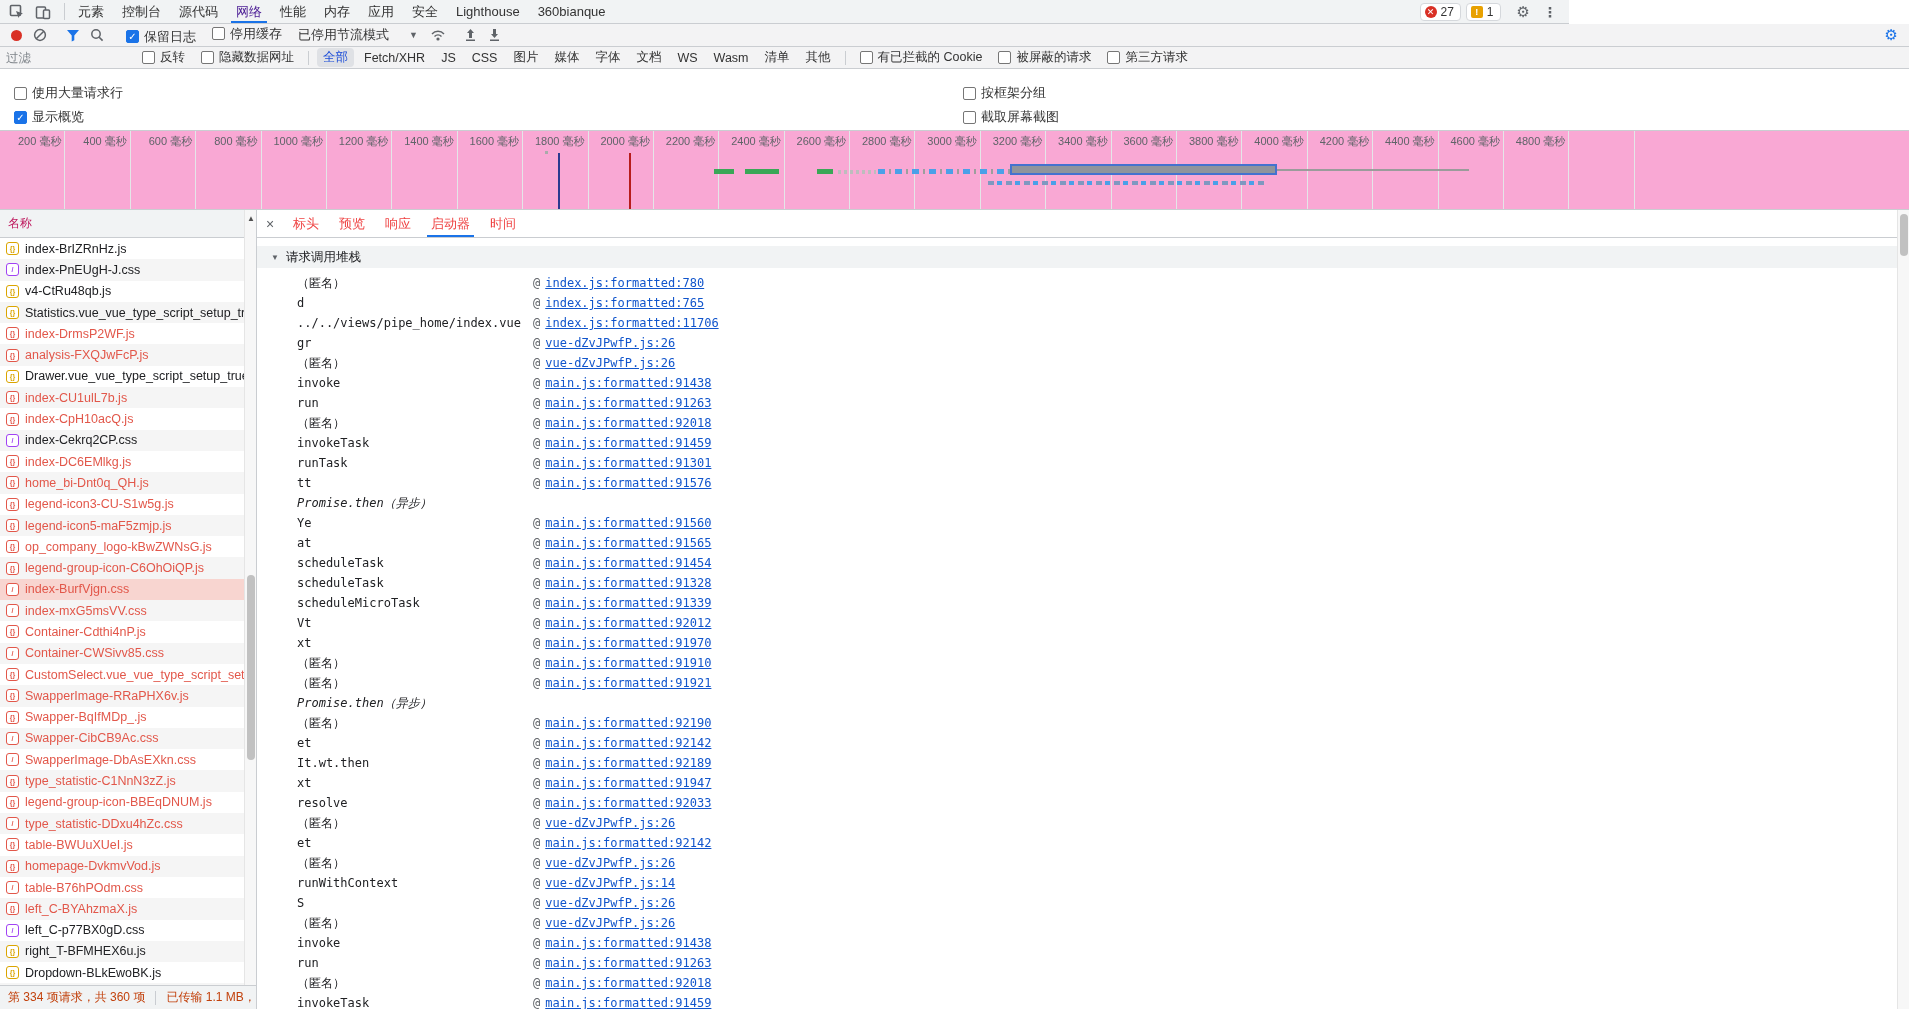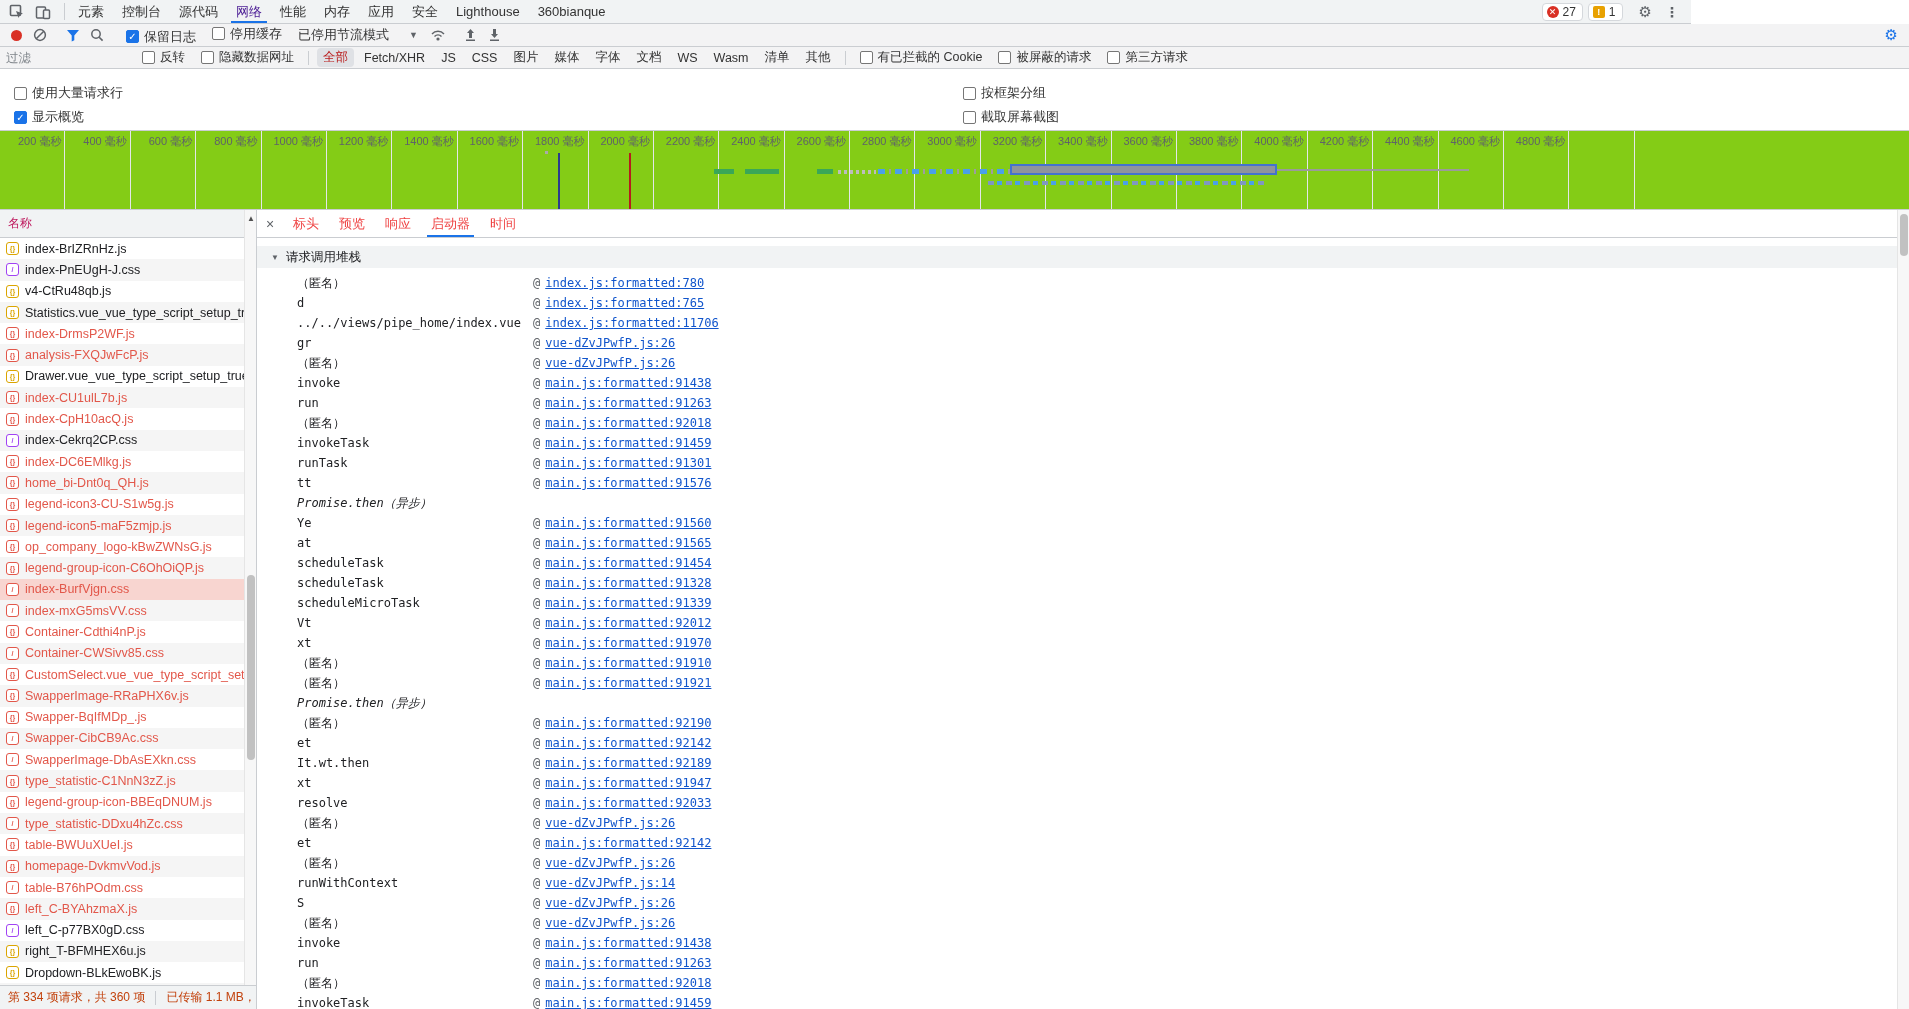--- a/index.html
+++ b/index.html
@@ -1,21 +1,21 @@
 <!DOCTYPE html>
 <html><head>
 <meta charset="utf-8">
 <style>
   * { margin:0; padding:0; box-sizing:border-box; }
   html,body { width:1909px; height:1009px; overflow:hidden; background:#fff;
     font-family:"Liberation Sans","DejaVu Sans",sans-serif; font-size:13px; color:#202124; }
   .mono { font-family:"DejaVu Sans Mono","Liberation Mono",monospace; }
 
   
-  #tabbar { position:absolute; left:0; top:0; width:1691px; height:24px; background:#f1f3f4;
+  #tabbar { position:absolute; left:0; top:0; width:1569px; height:24px; background:#f1f3f4;
     border-bottom:1px solid #cacdd1; display:flex; align-items:stretch; }
   .tb-icons { display:flex; align-items:center; padding:0 4px; }
   .tb-icon { width:26px; height:22px; display:flex; align-items:center; justify-content:center; cursor:pointer; }
   .vdiv { width:1px; background:#cacdd1; margin:3px 4px; }
   #main-tabs { display:flex; }
   .mtab { padding:0 9px; display:flex; align-items:center; color:#333; cursor:pointer; position:relative; white-space:nowrap; }
   .mtab.sel { color:#4c1d95; }
   .mtab.sel::after { content:""; position:absolute; left:4px; right:4px; bottom:0; height:2px; background:#1a73e8; }
   #tabbar-right { margin-left:auto; display:flex; align-items:center; padding-right:6px; }
   .badge { display:flex; align-items:center; gap:4px; border:1px solid #d5d8dc; background:#fff;
@@ -40,29 +40,29 @@
   .caret { font-size:9px; color:#5f6368; }
   #toolbar-right { margin-left:auto; display:flex; align-items:center; }
 
   
   #filterbar { position:absolute; left:0; top:47px; width:1909px; height:22px; background:#f3f3f4;
     border-bottom:1px solid #cacdd1; display:flex; align-items:center; padding:0 6px; font-size:12.5px; }
   #filter-input { width:128px; height:16px; border:none; background:transparent; outline:none; font-size:12.5px;
     color:#14532d; font-family:inherit; }
   #filter-input::placeholder { color:#80868b; }
   .chip { padding:1px 6px; border-radius:4px; margin:0 2px; cursor:pointer; color:#333; white-space:nowrap; }
-  .chip.sel { background:#dfe1e5; color:#b91c1c; }
+  .chip.sel { background:#dfe1e5; color:#1d4ed8; }
 
   
   #options { position:absolute; left:0; top:69px; width:1909px; height:61px; background:#fff; }
   .opt-row { position:absolute; left:6px; height:20px; display:flex; align-items:center; }
   .opt-mid { position:absolute; left:955px; height:20px; display:flex; align-items:center; }
 
   
-  #overview { position:absolute; left:0; top:130px; width:1909px; height:80px; background:#84cc16;
+  #overview { position:absolute; left:0; top:130px; width:1909px; height:80px; background:#f9a8d4;
     border-top:1px solid #cacdd1; border-bottom:1px solid #cacdd1; overflow:hidden; }
   #ruler { position:absolute; inset:0; display:flex; }
   .rcol { width:65.4px; flex:0 0 65.4px; border-right:1px solid #e4e6e8; font-size:11px; color:#5f6368;
     text-align:right; padding:3px 3px 0 0; white-space:nowrap; overflow:hidden; }
   .ov-bar { position:absolute; }
   .evt-line { position:absolute; top:22px; bottom:0; width:2px; }
 
   
   #main { position:absolute; left:0; top:210px; width:1909px; bottom:0; display:flex; }
   #left { width:257px; flex:0 0 257px; border-right:1px solid #cacdd1; position:relative; background:#fff; }

